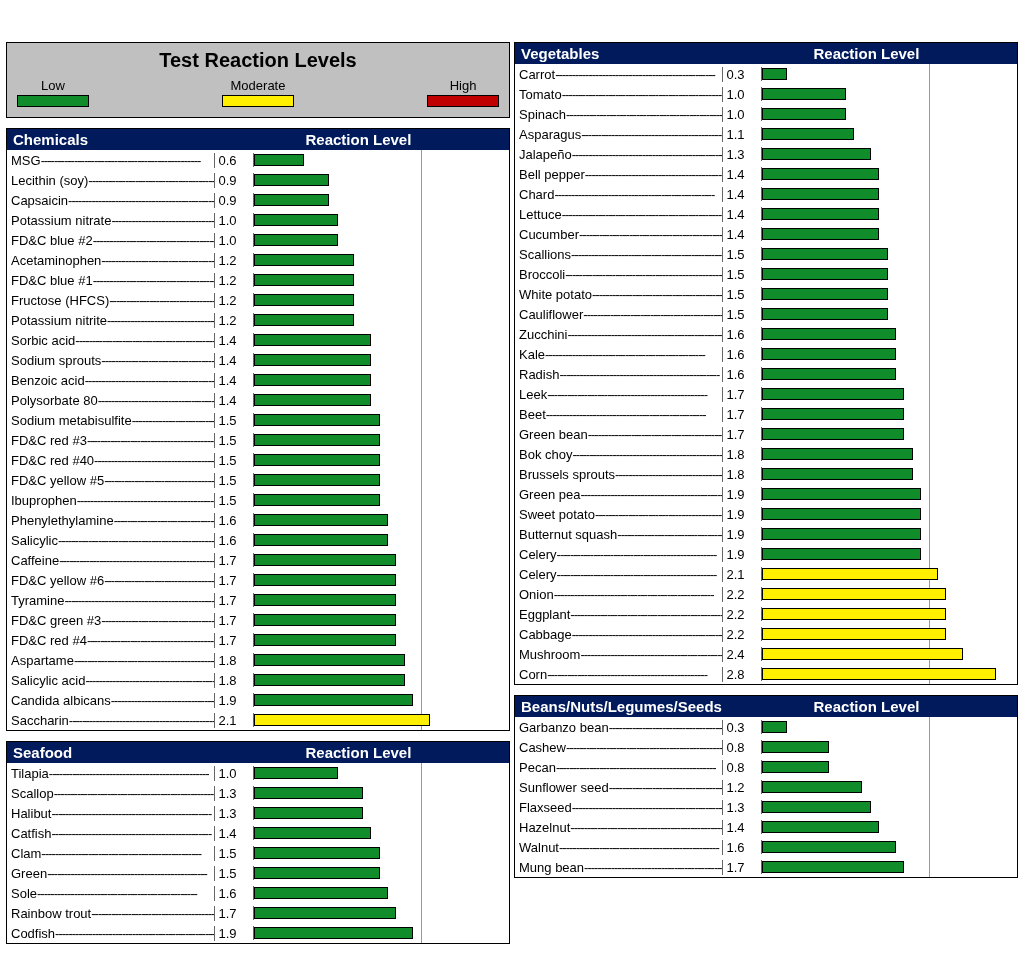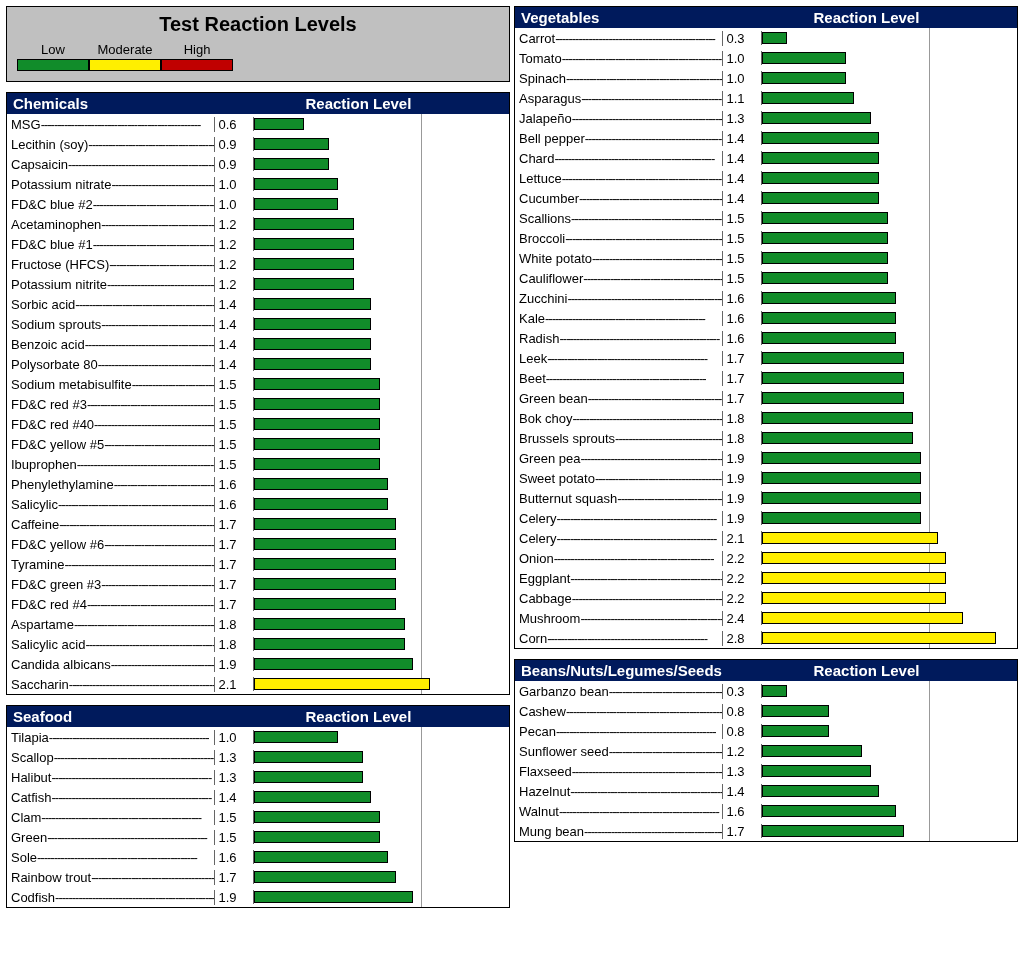--- a/index.html
+++ b/index.html
@@ -6,41 +6,42 @@
     font-family: Arial, Helvetica, sans-serif;
     font-size: 13px;
     margin: 0;
     padding: 6px;
     background: #fff;
     color: #000;
   }
   .page {
     display: flex;
     gap: 4px;
+    margin-top: 36px;
   }
   .col {
     flex: 1 1 50%;
     display: flex;
     flex-direction: column;
     gap: 10px;
   }
   .legend-box {
     background: #c0c0c0;
     border: 1px solid #000;
     padding: 6px 10px 10px;
     text-align: center;
   }
   .legend-title {
     font-size: 20px;
     font-weight: bold;
     margin-bottom: 6px;
   }
   .legend-row {
     display: flex;
-    justify-content: flex-start;
+    justify-content: space-between;
   }
   .legend-item {
     display: flex;
     flex-direction: column;
     align-items: center;
     gap: 2px;
   }
   .swatch {
     width: 70px;
     height: 10px;

